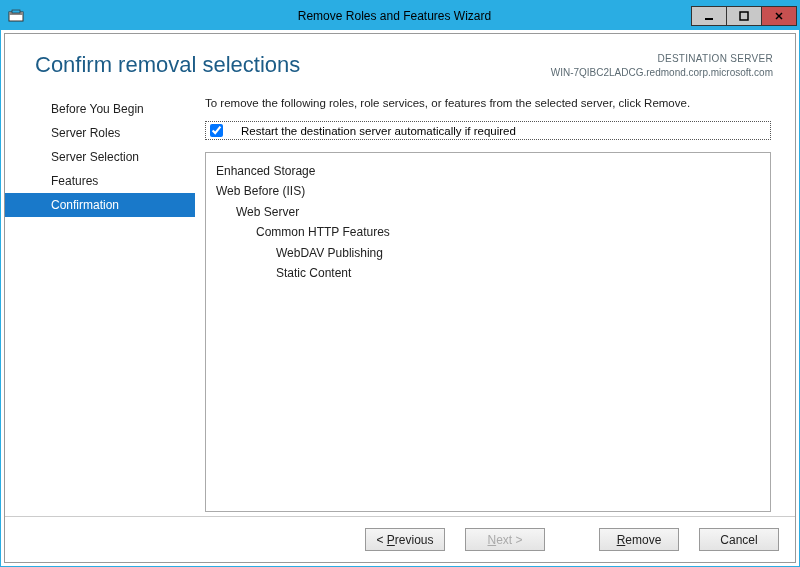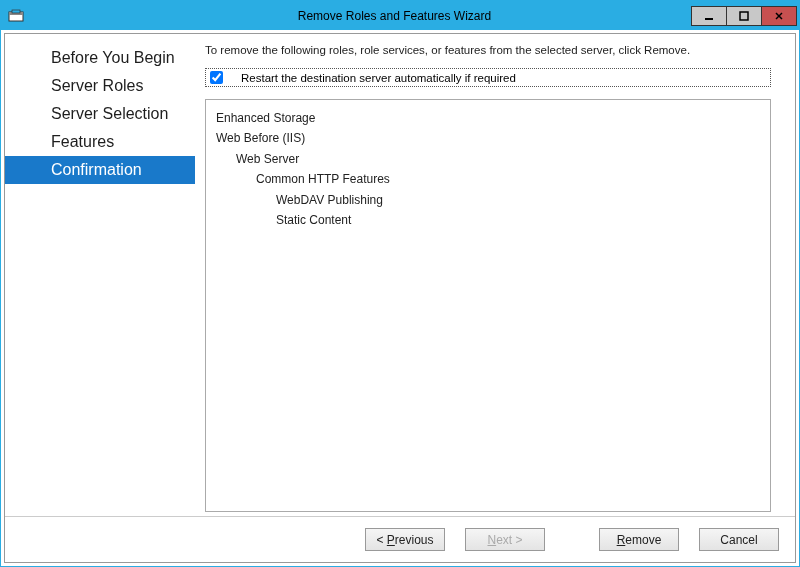--- a/index.html
+++ b/index.html
@@ -88,21 +88,21 @@
     padding: 0 0 0 0;
     overflow:hidden;
   }
   .nav {
     width:190px;
     padding-top:10px;
   }
   .nav .step {
     padding:5px 10px 5px 46px;
     color:#1e1e1e;
-    font-size:16px;
+    font-size:12px;
     cursor:default;
   }
   .nav .step.selected {
     background:#1979ca;
     color:#fff;
   }
   .nav .step.disabled { color:#b8b8b8; }
   .content {
     flex:1;
     padding: 10px 24px 0 10px;
@@ -189,20 +189,27 @@
       <div class="winbtn close">
           <svg width="10" height="10">
             <line x1="2" y1="2" x2="8" y2="8" stroke="#000" stroke-width="1.5"></line>
             <line x1="8" y1="2" x2="2" y2="8" stroke="#000" stroke-width="1.5"></line>
           </svg>
         </div>
     </div>
   </div>
 
   <div class="client">
+    <div class="header">
+      <h1>Confirm removal selections</h1>
+      <div class="dest">
+        <div class="lbl">DESTINATION SERVER</div>
+        <div>WIN-7QIBC2LADCG.redmond.corp.microsoft.com</div>
+      </div>
+    </div>
 
     <div class="body">
       <div class="nav">
         <div class="step">Before You Begin</div>
         <div class="step">Server Roles</div>
         <div class="step">Server Selection</div>
         <div class="step">Features</div>
         <div class="step selected">Confirmation</div>
       </div>
 

